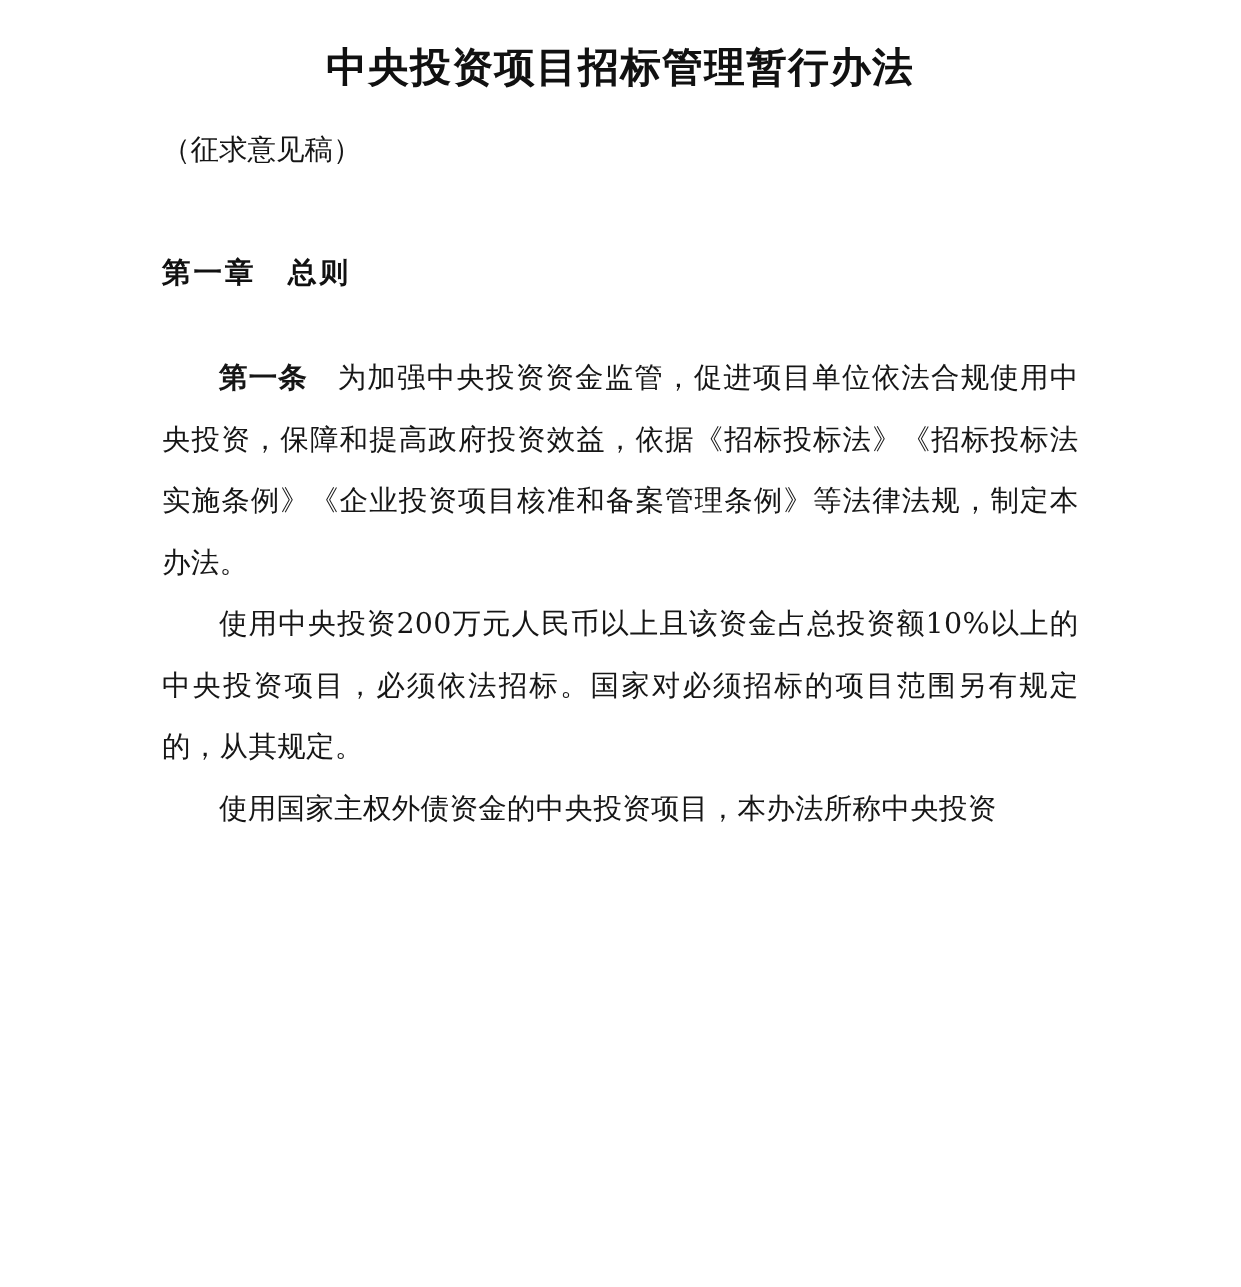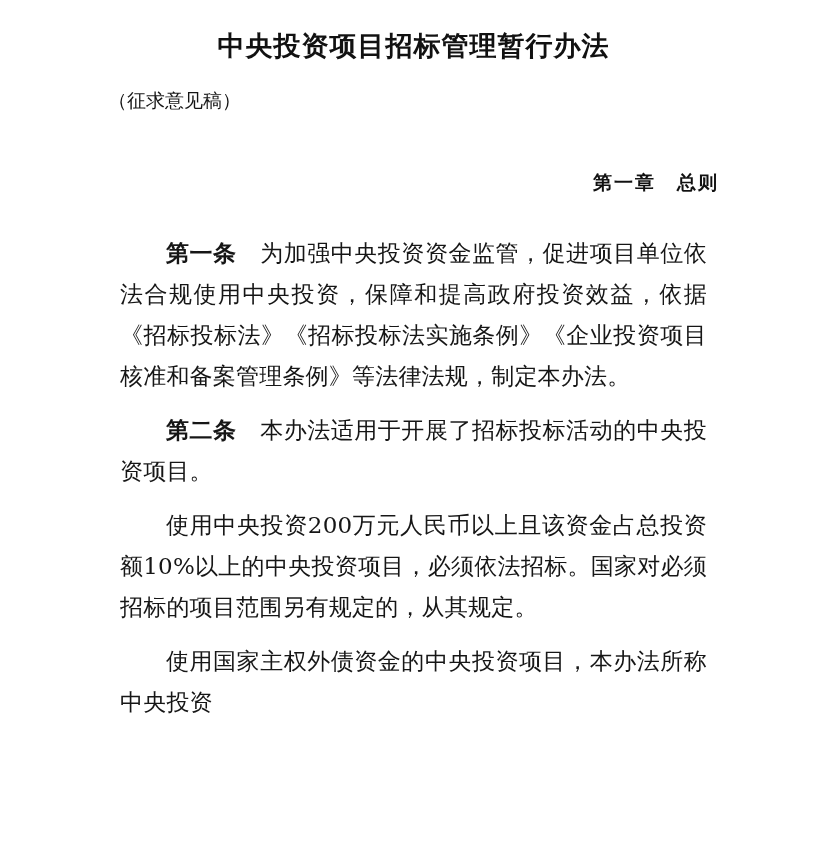--- a/index.html
+++ b/index.html
@@ -32,35 +32,35 @@
   }
   .doc-subtitle {
     text-align: left;
     font-size: 19px;
     font-weight: 400;
     line-height: 32px;
     margin: 18px 0 0 0;
     color: #151515;
   }
   .chapter-heading {
-    text-align: right;
+    text-align: left;
     font-size: 19px;
     font-weight: 700;
     line-height: 32px;
     margin: 50px 0 0 0;
     letter-spacing: 2px;
     color: #111111;
   }
   .body-block {
     margin-top: 34px;
   }
   p.para {
-    font-size: 23px;
+    font-size: 19px;
     line-height: 41px;
-    margin: 12px;
+    margin: 0;
     text-indent: 2em;
     text-align: justify;
     text-justify: inter-ideograph;
     letter-spacing: 0.2px;
     color: #161616;
   }
   p.para + p.para {
     margin-top: 0;
   }
   .lead {
@@ -75,21 +75,20 @@
   <h1 class="doc-title">中央投资项目招标管理暂行办法</h1>
 
   <div class="doc-subtitle">（征求意见稿）</div>
 
   <div class="chapter-heading">第一章　总则</div>
 
   <div class="body-block">
 
     <p class="para"><span class="lead">第一条</span><span>　为加强中央投资资金监管，促进项目单位依法合规使用中央投资，保障和提高政府投资效益，依据《招标投标法》《招标投标法实施条例》《企业投资项目核准和备案管理条例》等法律法规，制定本办法。</span></p>
 
-    <p class="para"><span class="lead">第二条</span><span>　本办法适用于开展了招标投标活动的中央投资项目。</span></p>
 
 
     <p class="para"><span class="lead"></span><span>使用中央投资200万元人民币以上且该资金占总投资额10%以上的中央投资项目，必须依法招标。国家对必须招标的项目范围另有规定的，从其规定。</span></p>
 
     <p class="para"><span class="lead"></span><span>使用国家主权外债资金的中央投资项目，本办法所称中央投资</span></p>
 
   </div>
 
 </div>
 

